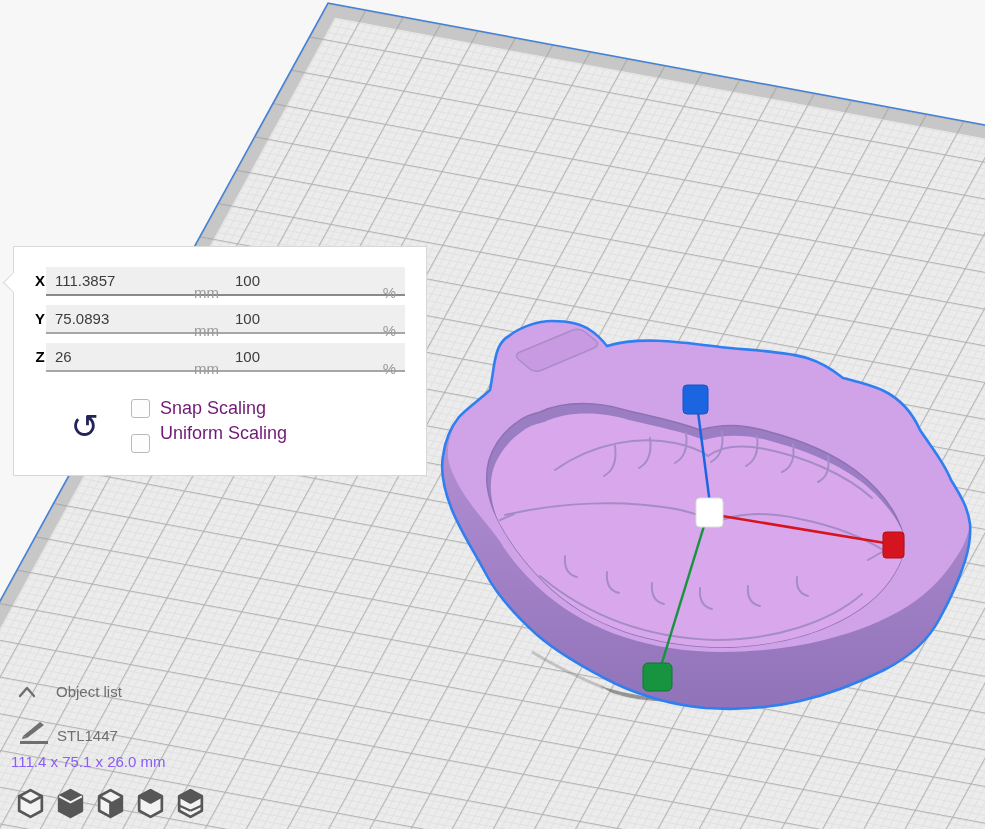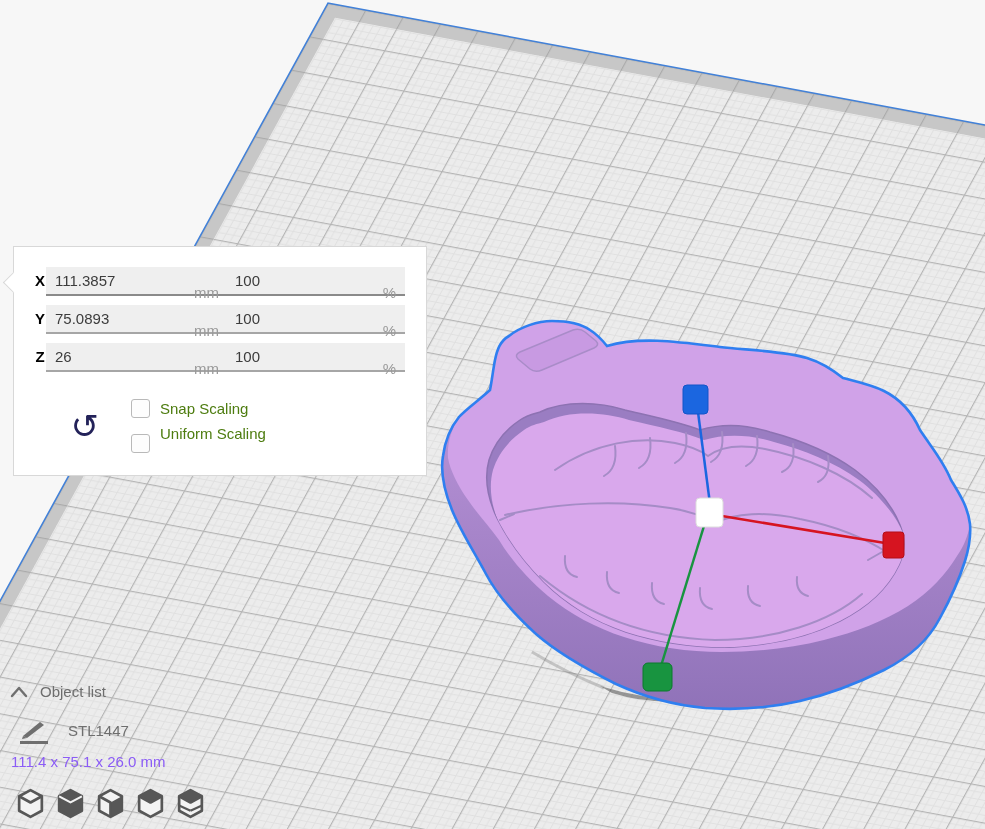--- a/index.html
+++ b/index.html
@@ -19,21 +19,21 @@
   .field{position:absolute;height:27px;background:#efefef;border-bottom:2px solid #a6a6a6;box-sizing:content-box;}
   .field.focused{border-bottom-color:#8a8a8a;}
   .field input{position:absolute;left:0;top:0;width:100%;height:27px;border:none;background:transparent;
                font-family:"Liberation Sans",sans-serif;font-size:15px;color:#3c3c3c;padding:0 0 0 9px;outline:none;box-sizing:border-box;}
   .field .unit{position:absolute;right:9px;top:0;line-height:27px;font-size:15px;color:#9a9a9a;pointer-events:none;margin-top:12px;}
   .f-mm{left:32px;width:182px;}
   .f-pct{left:212px;width:179px;}
   .row-x{top:20px;} .row-y{top:58px;} .row-z{top:96px;}
   .chk{position:absolute;left:117px;width:19px;height:19px;appearance:none;-webkit-appearance:none;
        background:#fdfdfd;border:1px solid #b9b9b9;border-radius:3px;margin:0;cursor:pointer;}
-  .chk-label{position:absolute;left:146px;font-size:15px;color:#4d7c0f;line-height:21px;text-align:right;}
+  .chk-label{position:absolute;left:146px;font-size:18px;color:#701a75;line-height:21px;text-align:right;}
   .reset-btn{position:absolute;left:53px;top:160px;width:36px;height:38px;background:none;border:none;
              font-size:34px;line-height:38px;color:#232259;cursor:pointer;padding:0;font-family:"DejaVu Sans",sans-serif;}
 
   
   .ovl{position:absolute;color:#6e6e6e;font-size:15px;}
   .views{position:absolute;left:14px;top:787px;display:flex;gap:7px;}
   .view-btn{width:33px;height:33px;background:none;border:none;padding:0;cursor:pointer;}
   .hit{cursor:pointer;}
 </style>
 </head>
@@ -188,28 +188,28 @@
 
   <button class="reset-btn">↺</button>
 
   <input type="checkbox" class="chk" style="top: 152px;">
   <span class="chk-label" style="top:151px;">Snap Scaling</span>
 
   <input type="checkbox" class="chk" style="top: 187px;">
   <span class="chk-label" style="top:176px;">Uniform Scaling</span>
 </div>
 
-<div class="ovl hit" style="left:10px;top:683px;display:flex;align-items:center;gap:12px;">
+<div class="ovl hit" style="left:18px;top:683px;display:flex;align-items:center;gap:20px;">
   <svg width="18" height="14" viewBox="0 0 18 14">
     <polyline points="2,11 9,3 16,11" fill="none" stroke="#6f6f6f" stroke-width="2.4" stroke-linecap="round" stroke-linejoin="round"></polyline>
   </svg>
   <span>Object list</span>
 </div>
 
-<div class="ovl hit" style="left:18px;top:716px;display:flex;align-items:center;gap:20px;">
+<div class="ovl hit" style="left:18px;top:716px;display:flex;align-items:flex-end;gap:9px;">
   <svg width="30" height="28" viewBox="0 0 30 28">
     <path d="M5,20 L22,6 L26,9 L9,22 Z" fill="#6f6f6f"></path>
     <path d="M5,20 L9,22 L4,23 Z" fill="#6f6f6f"></path>
     <rect x="2" y="25" width="28" height="3" fill="#6f6f6f"></rect>
   </svg>
   <span>STL1447</span>
 </div>
 
 <div class="ovl" style="left:11px;top:753px;color:#8b5cf6;">111.4 x 75.1 x 26.0 mm</div>
 

